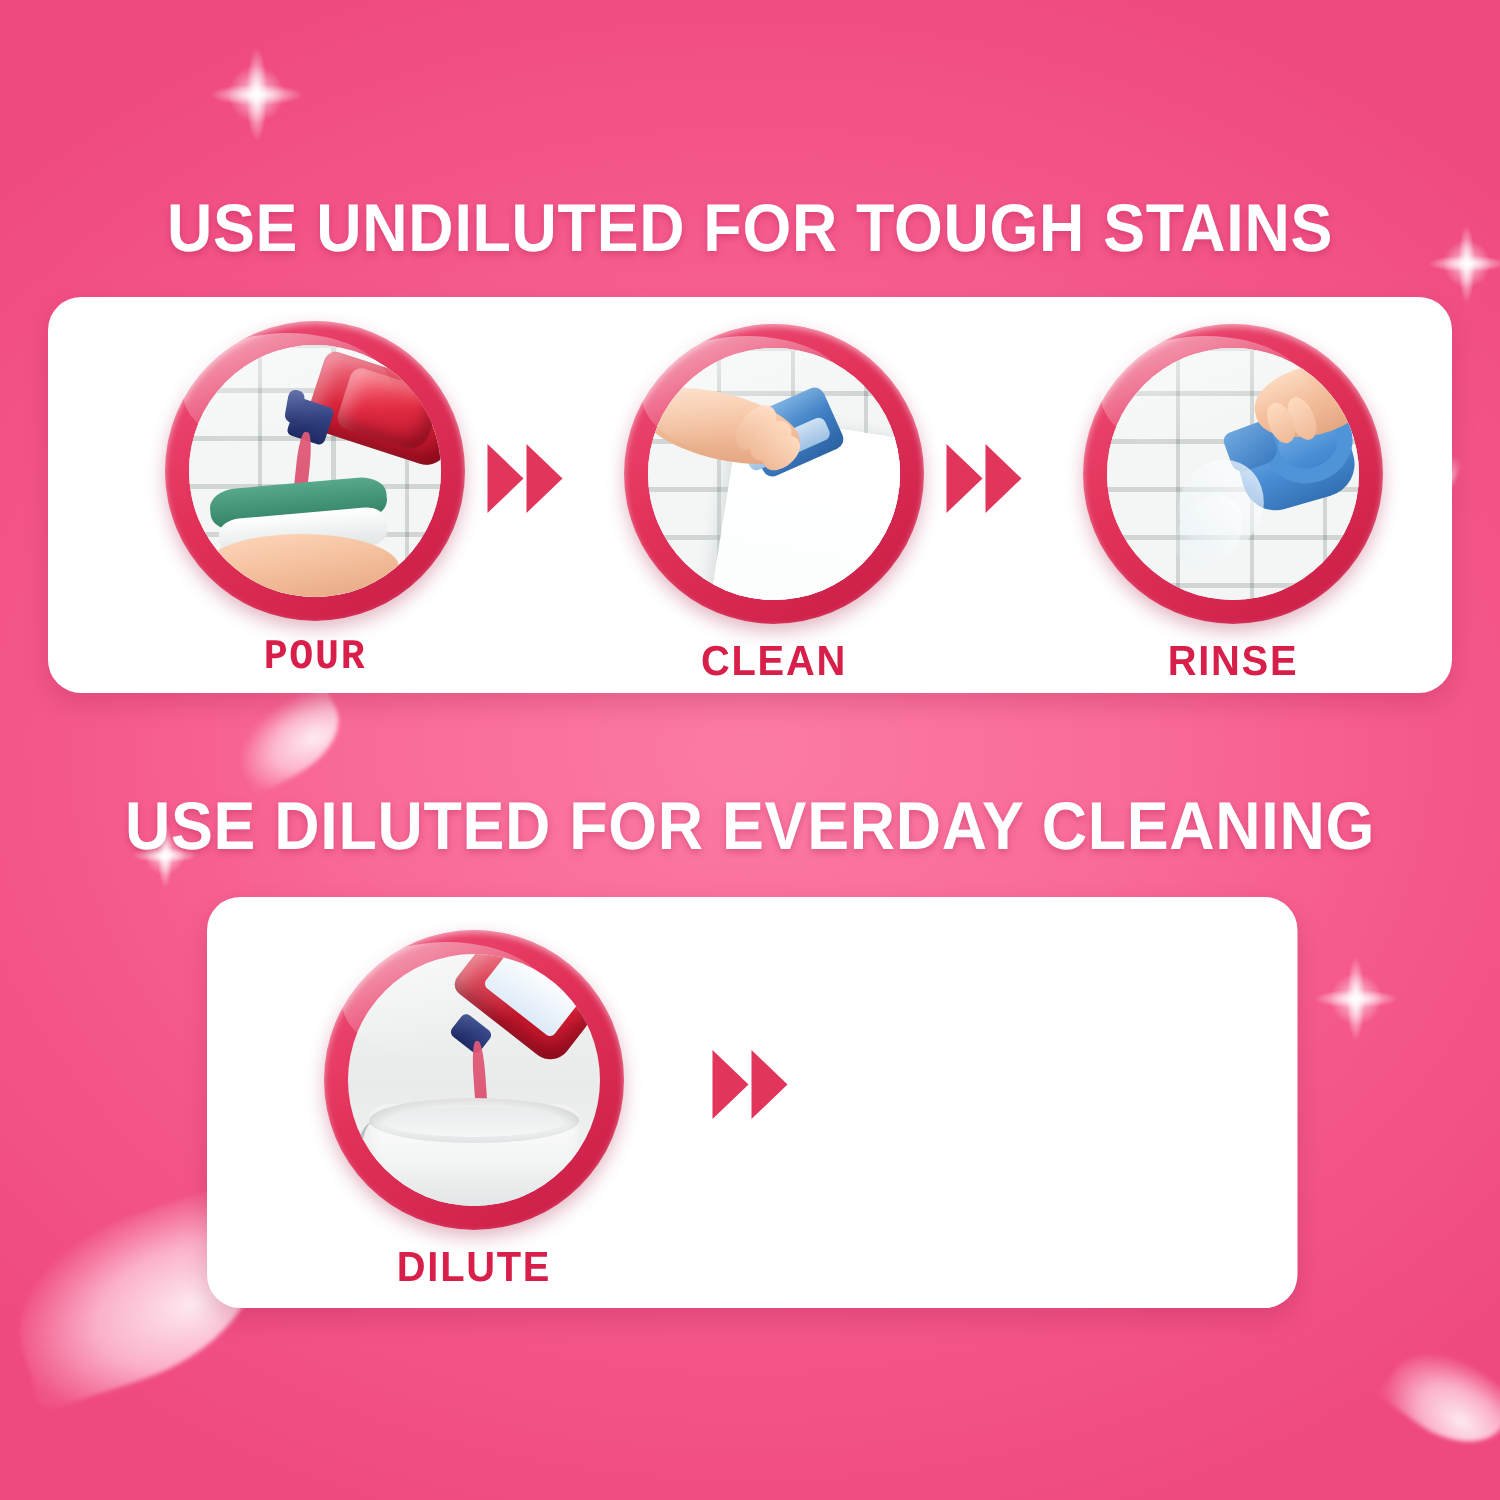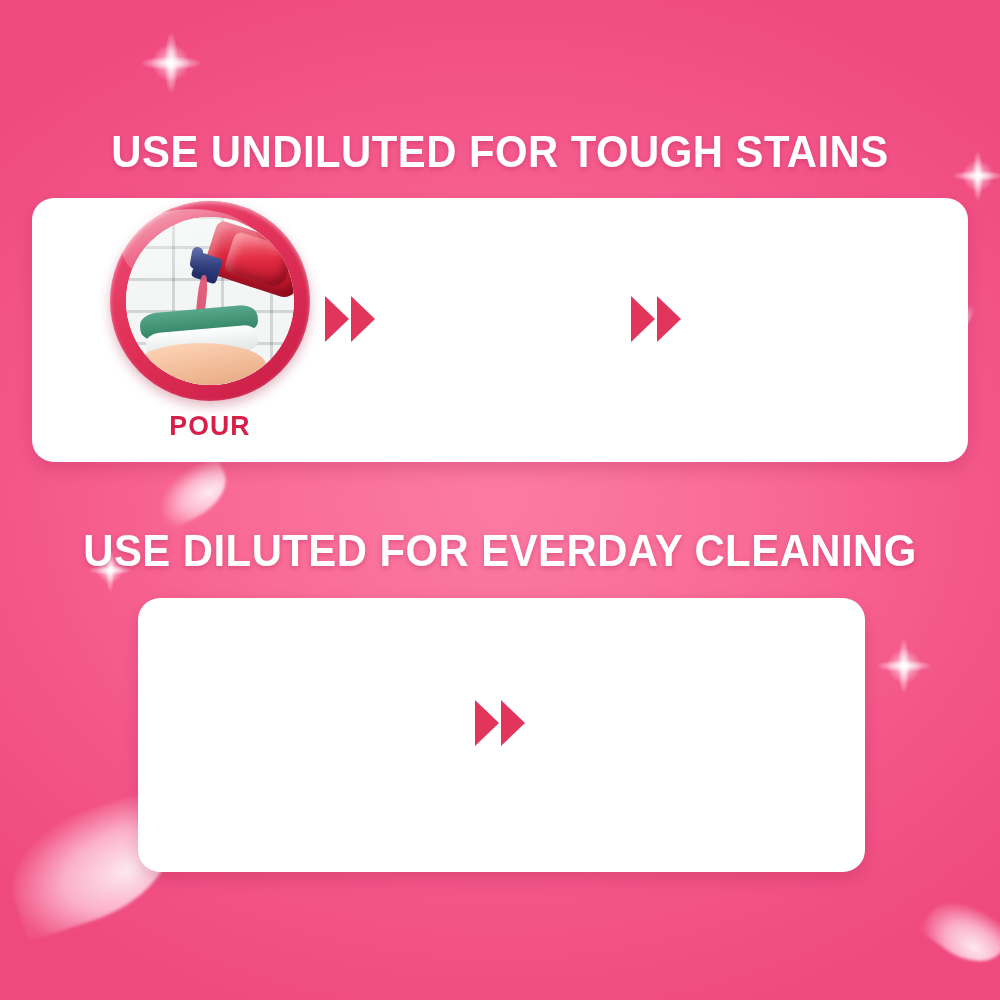--- a/index.html
+++ b/index.html
@@ -179,21 +179,21 @@
 
   <div class="petal" style="left:156px;top:470px;width:74px;height:46px;transform:rotate(-28deg);"></div>
   <div class="petal" style="left:918px;top:296px;width:52px;height:34px;transform:rotate(22deg);"></div>
   <div class="petal" style="left:8px;top:812px;width:168px;height:106px;transform:rotate(-18deg);"></div>
   <div class="petal" style="left:926px;top:906px;width:80px;height:52px;transform:rotate(36deg);"></div>
 
   <div class="heading" style="top:126px;">USE UNDILUTED FOR TOUGH STAINS</div>
 
   <div class="card" style="left:32px;top:198px;width:936px;height:264px;">
 
-    <div class="step" style="left:78px;top:3px;width:200px;">
+    <div class="step" style="left:78px;top:16px;width:200px;font-family:Liberation Mono, monospace;">
       <div class="ring" style="width:200px;height:200px;">
         <div class="photo" style="width:168px;height:168px;">
           <div class="tilewall"></div>
 
           <div class="bottle" style="right:-10px;top:16px;width:96px;height:54px;transform:rotate(18deg);"></div>
           <div class="bottle" style="right:4px;top:22px;width:62px;height:42px;transform:rotate(18deg);
                background:linear-gradient(160deg,#ff7a87,#e12b42 50%,#b01227);"></div>
           <div class="cap" style="right:74px;top:38px;width:26px;height:26px;transform:rotate(18deg);"></div>
           <div class="cap" style="right:92px;top:30px;width:11px;height:22px;border-radius:5px;
                transform:rotate(10deg);background:linear-gradient(180deg,#46589e,#222f6b);"></div>
@@ -206,32 +206,94 @@
         </div>
       </div>
       <div class="step-label">POUR</div>
     </div>
 
     <div class="arrow" style="left:293px;top:98px;">
       <i></i>
         <i></i>
     </div>
 
+    <div class="step" style="left:384px;top:18px;width:200px;">
+      <div class="ring" style="width:200px;height:200px;">
+        <div class="photo" style="width:168px;height:168px;">
+          <div class="tilewall"></div>
+
+          <div style="position:absolute;left:48px;top:54px;width:150px;height:160px;
+               background:linear-gradient(180deg,#ffffff,#fbfdfd);transform:rotate(9deg);
+               box-shadow:-4px 0 9px rgba(190,200,200,.45);"></div>
+
+          <div class="sponge-blue" style="left:68px;top:34px;width:58px;height:44px;transform:rotate(-24deg);"></div>
+          <div style="position:absolute;left:64px;top:56px;width:58px;height:16px;border-radius:5px;
+               background:linear-gradient(180deg,#cfe2f4,#9dc0e2);transform:rotate(-24deg);"></div>
+
+          <div class="hand" style="left:-6px;top:30px;width:108px;height:44px;transform:rotate(14deg);"></div>
+          <div class="finger" style="left:62px;top:36px;width:20px;height:34px;transform:rotate(40deg);"></div>
+          <div class="finger" style="left:72px;top:46px;width:20px;height:32px;transform:rotate(46deg);"></div>
+          <div class="finger" style="left:80px;top:56px;width:18px;height:28px;transform:rotate(50deg);"></div>
+        </div>
+      </div>
+      <div class="step-label">CLEAN</div>
+    </div>
 
     <div class="arrow" style="left:599px;top:98px;">
       <i></i>
         <i></i>
     </div>
 
+    <div class="step" style="left:690px;top:18px;width:200px;">
+      <div class="ring" style="width:200px;height:200px;">
+        <div class="photo" style="width:168px;height:168px;">
+          <div class="tilewall"></div>
+
+          <div class="mug" style="right:4px;top:48px;width:76px;height:56px;transform:rotate(-16deg);"></div>
+          <div class="mug-handle" style="right:4px;top:36px;width:40px;height:34px;transform:rotate(-18deg);"></div>
+          <div style="position:absolute;right:56px;top:52px;width:32px;height:28px;border-radius:6px 2px 10px 8px;
+               background:linear-gradient(160deg,#6fa9e0,#3a79c0);transform:rotate(-20deg);"></div>
+
+          <div class="water" style="right:64px;top:74px;width:56px;height:62px;transform:rotate(24deg);opacity:.85;"></div>
+          <div class="water" style="right:80px;top:96px;width:40px;height:54px;transform:rotate(34deg);opacity:.7;"></div>
+
+          <div class="hand" style="right:-8px;top:12px;width:78px;height:46px;transform:rotate(-14deg);"></div>
+          <div class="finger" style="right:30px;top:32px;width:16px;height:30px;transform:rotate(-24deg);"></div>
+          <div class="finger" style="right:44px;top:36px;width:16px;height:28px;transform:rotate(-22deg);"></div>
+        </div>
+      </div>
+      <div class="step-label">RINSE</div>
+    </div>
   </div>
 
   <div class="heading" style="top:525px;">USE DILUTED FOR EVERDAY CLEANING</div>
 
   <div class="card" style="left:138px;top:598px;width:727px;height:274px;">
 
+    <div class="step" style="left:78px;top:22px;width:200px;">
+      <div class="ring" style="width:200px;height:200px;">
+        <div class="photo" style="width:168px;height:168px;
+             background:linear-gradient(180deg,#f3f4f4 0%,#e9ebeb 52%,#f6f7f7 100%);">
+
+          <div class="bottle" style="right:6px;top:4px;width:88px;height:50px;transform:rotate(38deg);"></div>
+          <div class="lbl" style="right:16px;top:8px;width:58px;height:34px;transform:rotate(38deg);
+               background:linear-gradient(180deg,#ffffff,#dceaf8);position:absolute;border-radius:4px;"></div>
+          <div class="cap" style="right:74px;top:44px;width:24px;height:18px;transform:rotate(38deg);"></div>
+
+          <div class="stream" style="right:76px;top:58px;width:8px;height:58px;transform:rotate(-4deg);"></div>
+
+          <div class="bucket" style="left:14px;top:100px;width:140px;height:74px;"></div>
+          <div class="bucket-rim" style="left:14px;top:96px;width:140px;height:30px;"></div>
+          <div class="bucket-inner" style="left:24px;top:102px;width:120px;height:20px;"></div>
+          <div style="position:absolute;left:6px;top:112px;width:24px;height:58px;border-left:3px solid #b9c0c2;
+               border-radius:40% 0 0 40%;"></div>
+        </div>
+      </div>
+      <div class="step-label">DILUTE</div>
+    </div>
 
     <div class="arrow" style="left:337px;top:102px;">
       <i></i>
         <i></i>
     </div>
 
   </div>
 
 </div>
 

